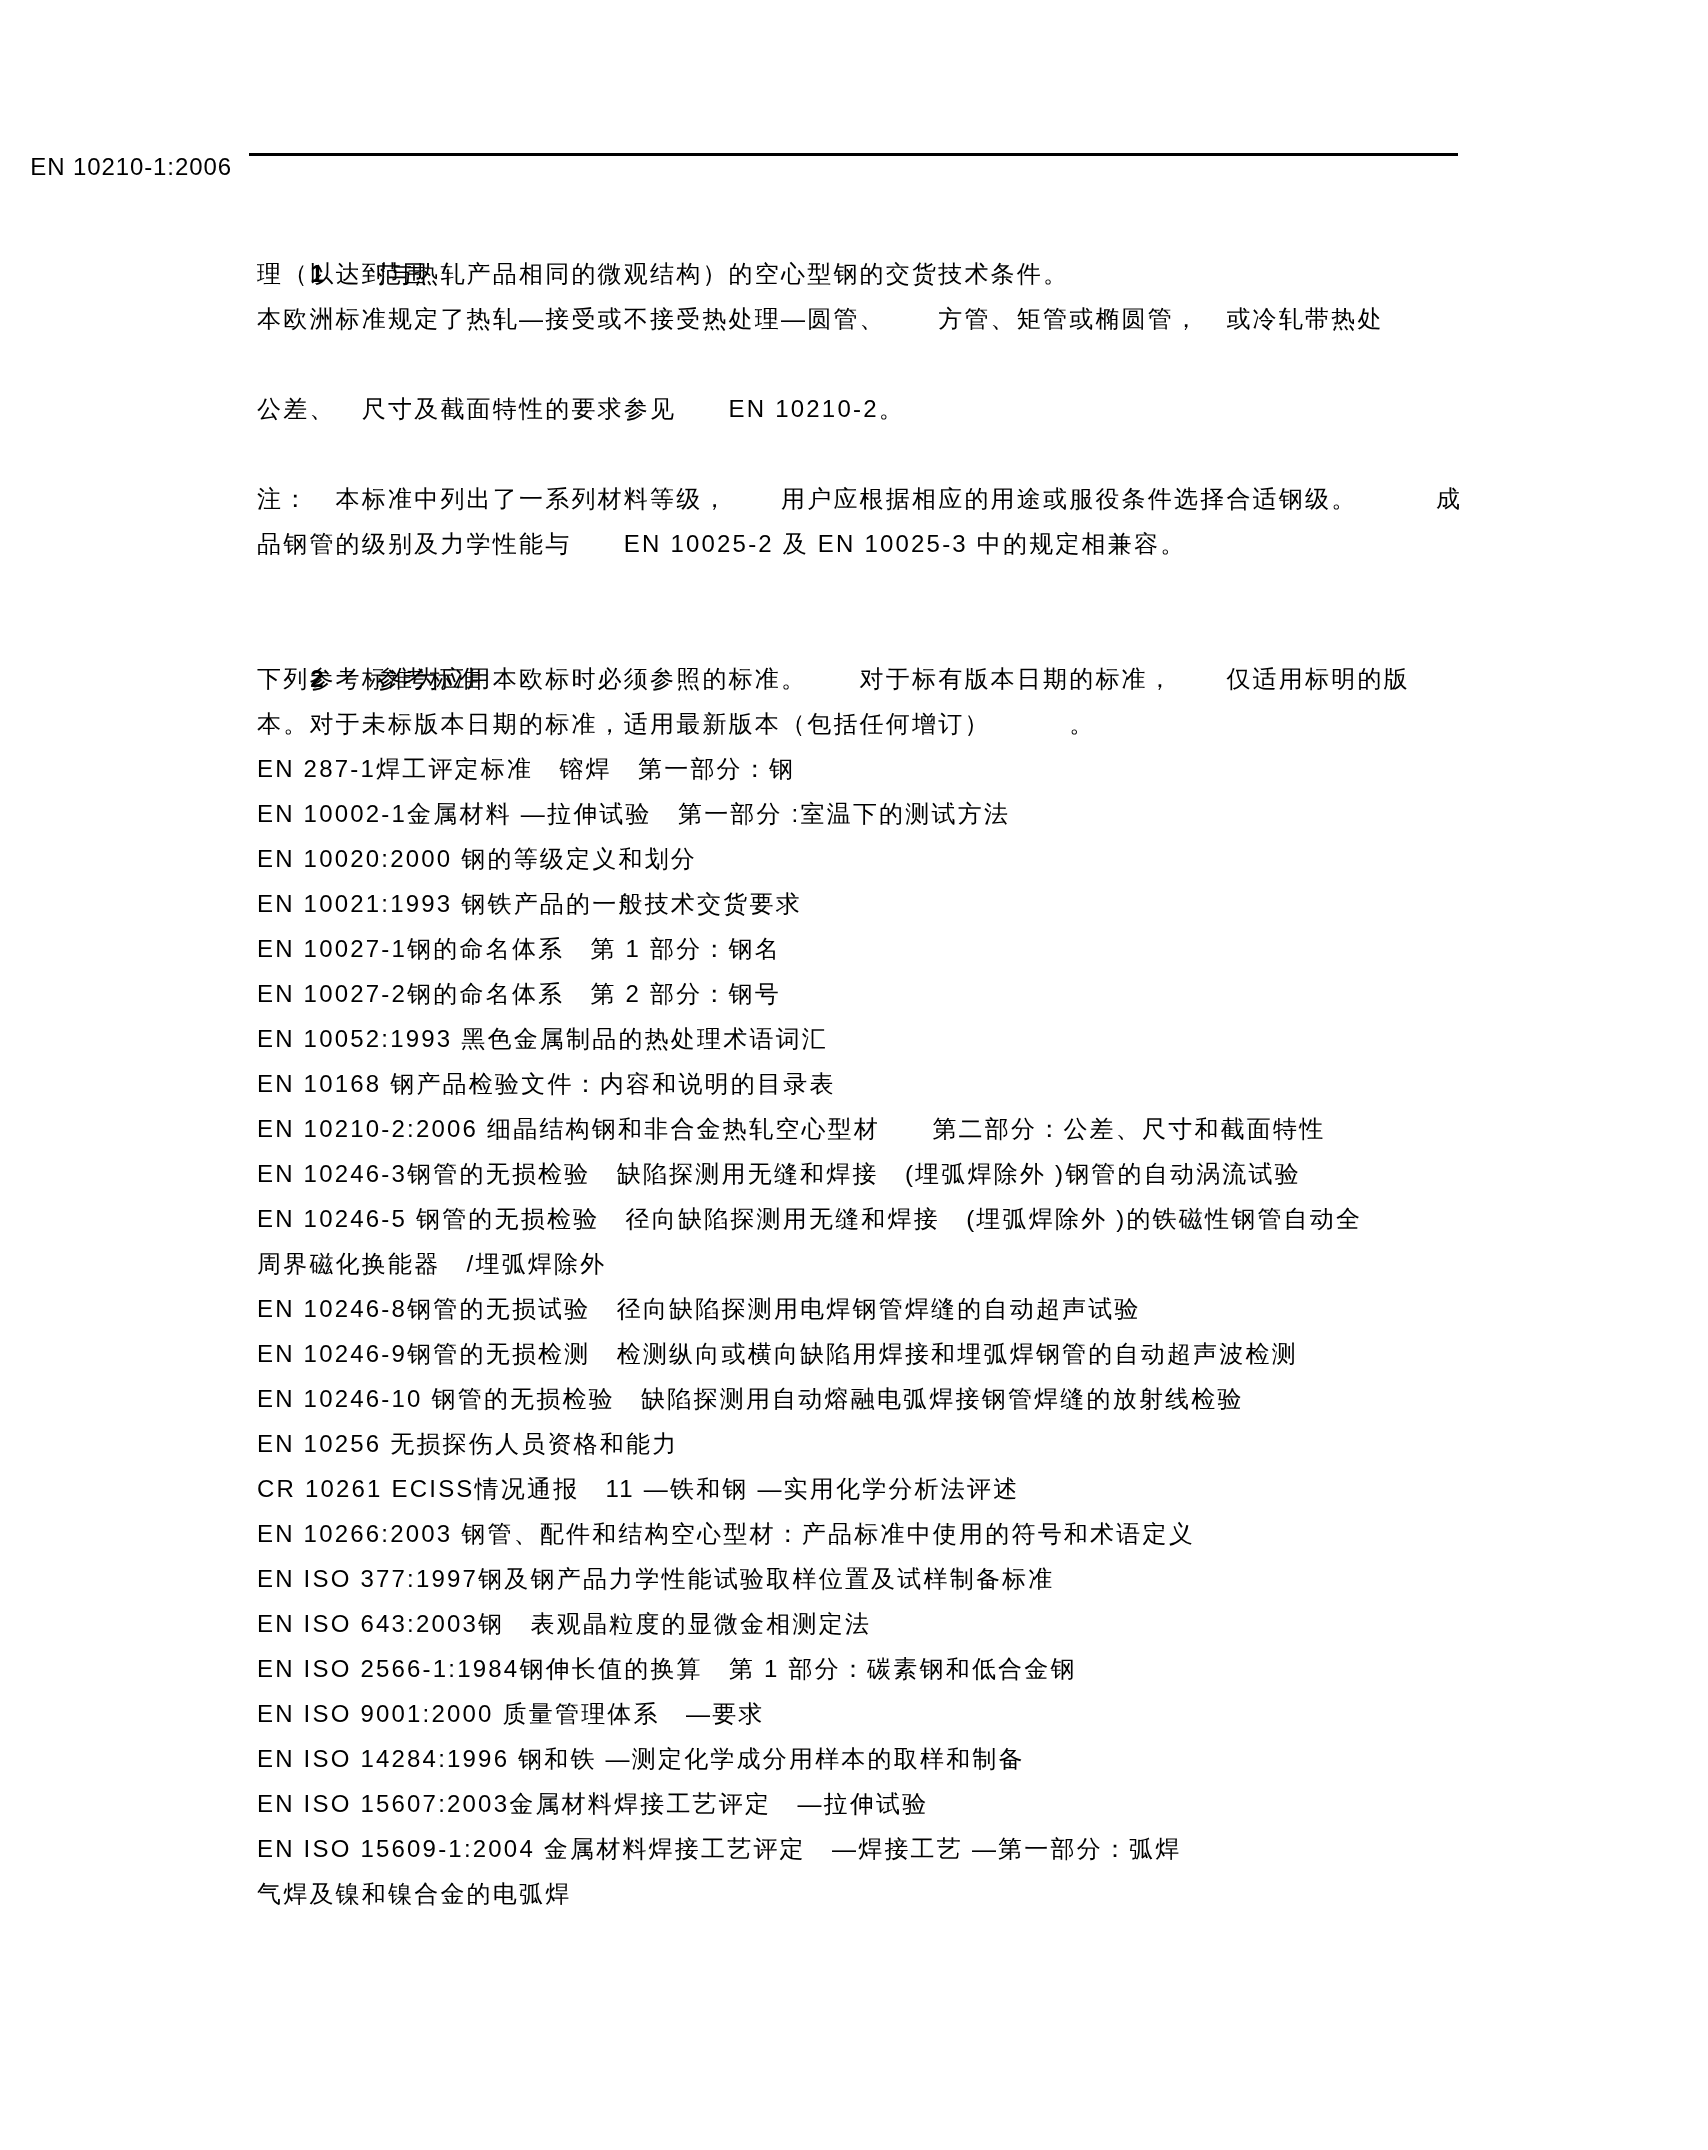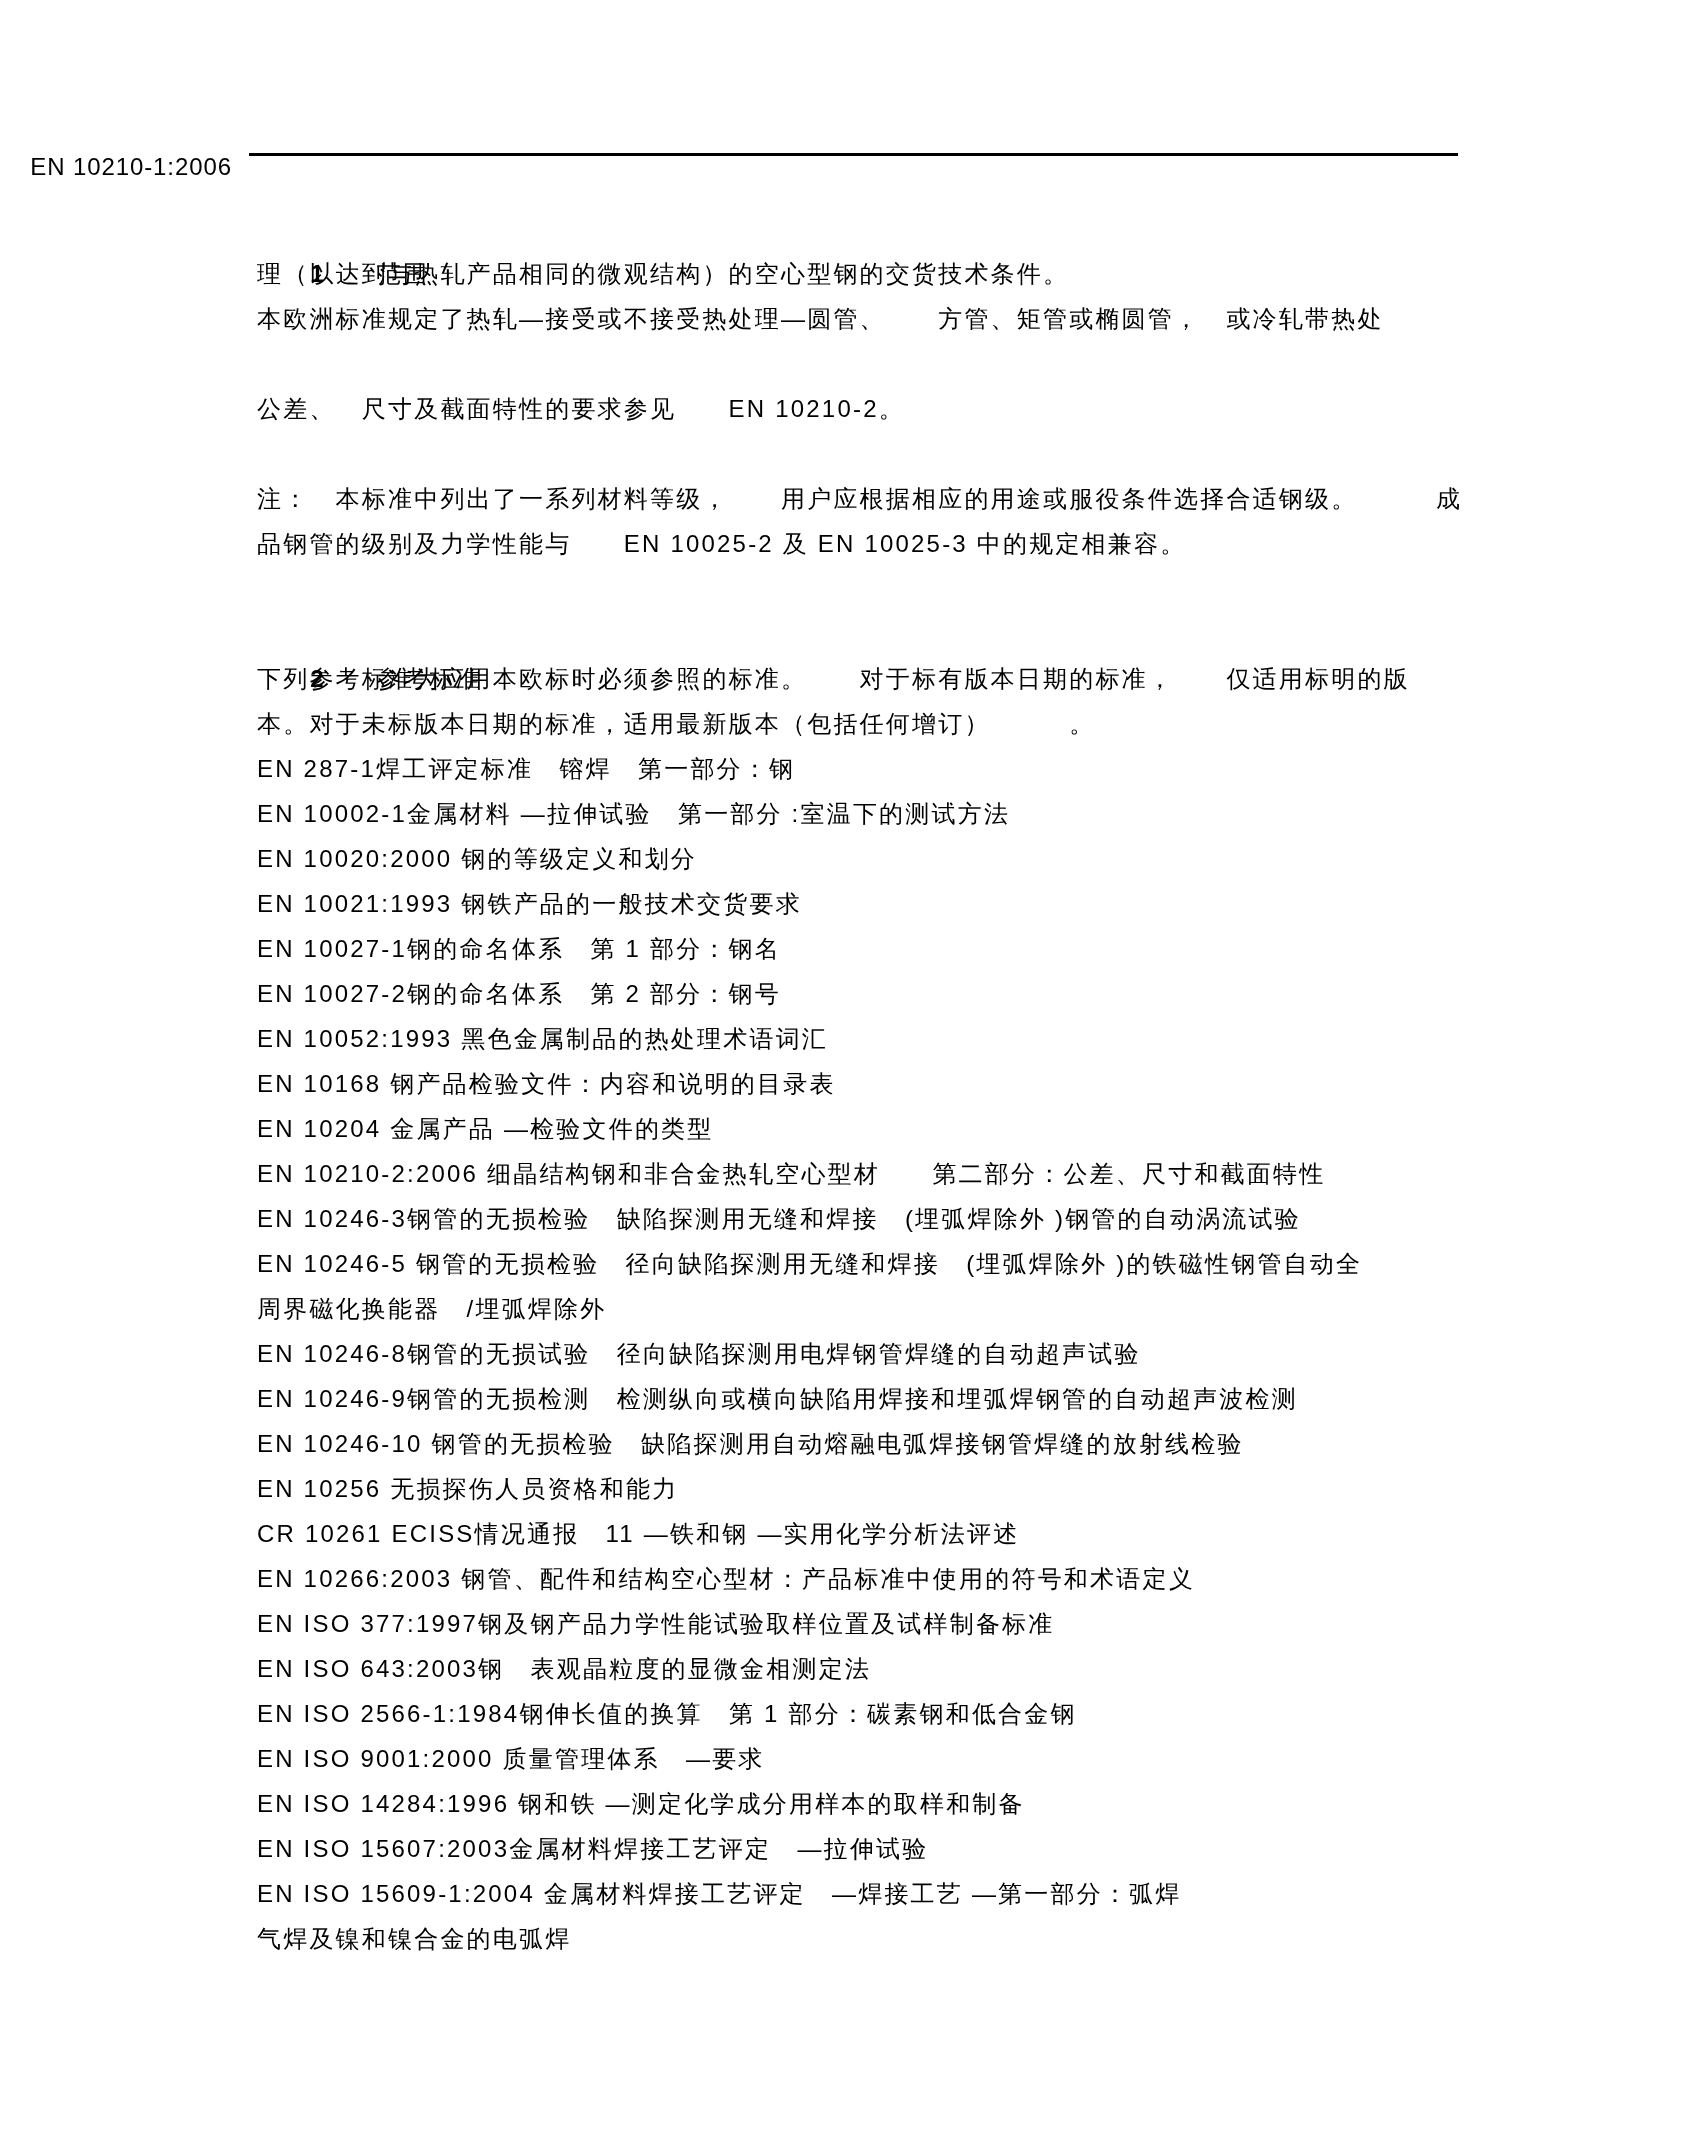--- a/index.html
+++ b/index.html
@@ -66,21 +66,20 @@
     <div class="line">本。对于未标版本日期的标准，适用最新版本（包括任何增订）　　　。</div>
 
     <div class="line">EN 287-1焊工评定标准　镕焊　第一部分：钢</div>
     <div class="line">EN 10002-1金属材料 —拉伸试验　第一部分 :室温下的测试方法</div>
     <div class="line">EN 10020:2000 钢的等级定义和划分</div>
     <div class="line">EN 10021:1993 钢铁产品的一般技术交货要求</div>
     <div class="line">EN 10027-1钢的命名体系　第 1 部分：钢名</div>
     <div class="line">EN 10027-2钢的命名体系　第 2 部分：钢号</div>
     <div class="line">EN 10052:1993 黑色金属制品的热处理术语词汇</div>
     <div class="line">EN 10168 钢产品检验文件：内容和说明的目录表</div>
-    <div class="line">EN 10204 金属产品 —检验文件的类型</div>
     <div class="line">EN 10210-2:2006 细晶结构钢和非合金热轧空心型材　　第二部分：公差、尺寸和截面特性</div>
     <div class="line">EN 10246-3钢管的无损检验　缺陷探测用无缝和焊接　(埋弧焊除外 )钢管的自动涡流试验</div>
     <div class="line">EN 10246-5 钢管的无损检验　径向缺陷探测用无缝和焊接　(埋弧焊除外 )的铁磁性钢管自动全</div>
     <div class="line">周界磁化换能器　/埋弧焊除外</div>
     <div class="line">EN 10246-8钢管的无损试验　径向缺陷探测用电焊钢管焊缝的自动超声试验</div>
     <div class="line">EN 10246-9钢管的无损检测　检测纵向或横向缺陷用焊接和埋弧焊钢管的自动超声波检测</div>
     <div class="line">EN 10246-10 钢管的无损检验　缺陷探测用自动熔融电弧焊接钢管焊缝的放射线检验</div>
     <div class="line">EN 10256 无损探伤人员资格和能力</div>
     <div class="line">CR 10261 ECISS情况通报　11 —铁和钢 —实用化学分析法评述</div>
     <div class="line">EN 10266:2003 钢管、配件和结构空心型材：产品标准中使用的符号和术语定义</div>

